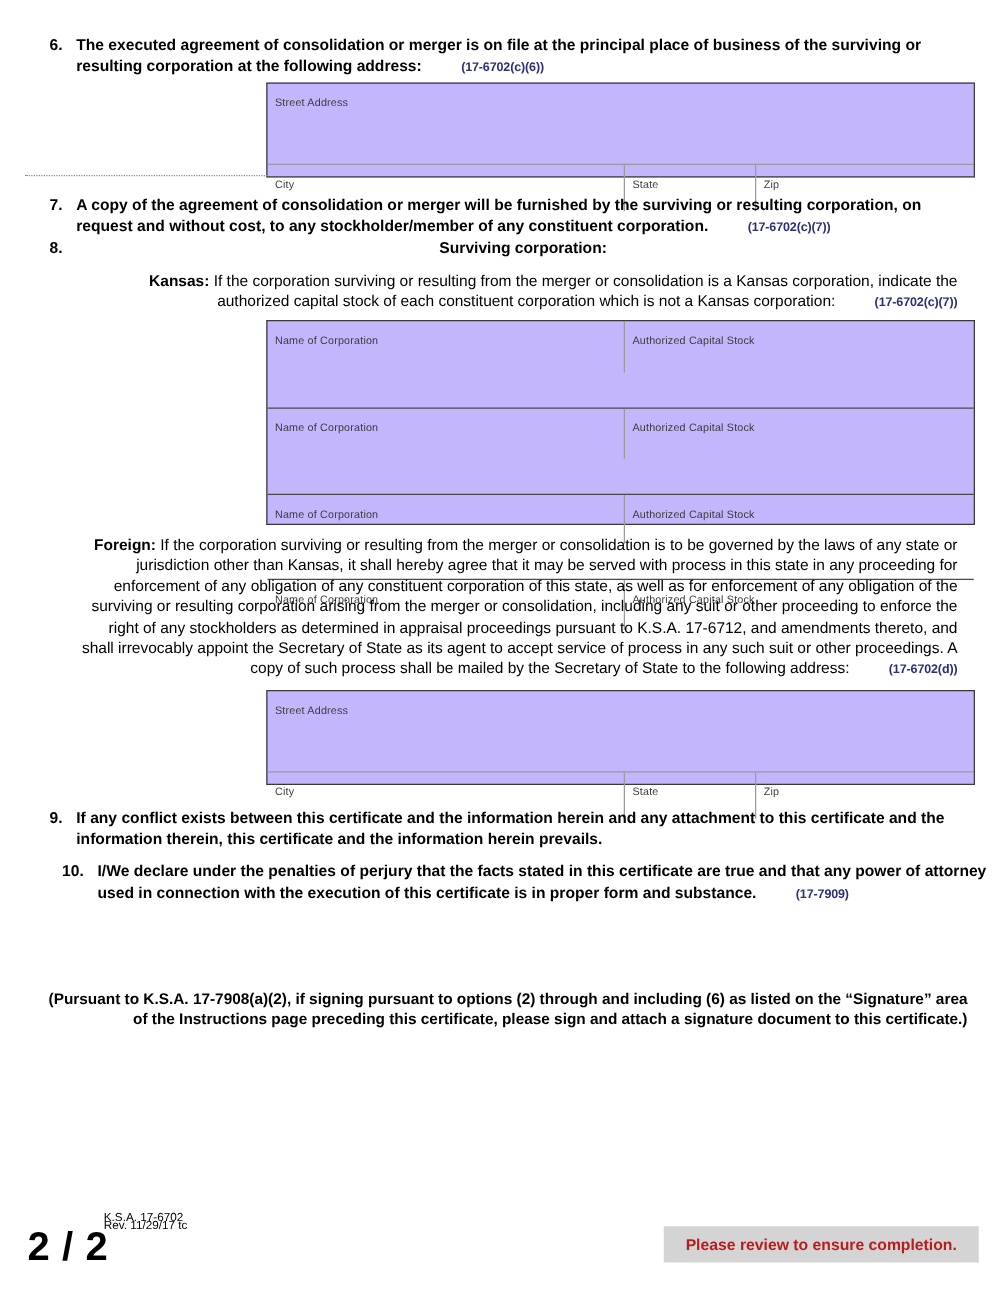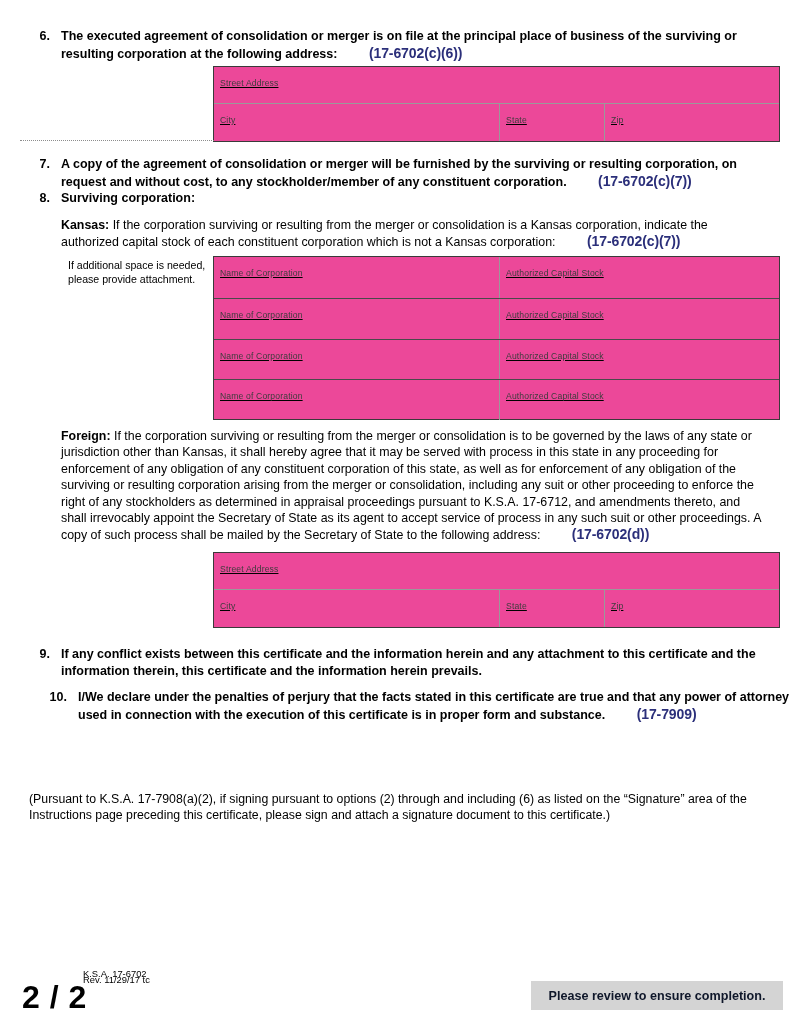--- a/index.html
+++ b/index.html
@@ -35,57 +35,58 @@
     white-space: nowrap;
   }
   .item-body {
     font-weight: bold;
     font-size: 12.5px;
     line-height: 16.5px;
   }
   .cite {
     color: #2b2f7a;
     font-weight: bold;
-    font-size: 14px;
+    font-size: 10px;
     white-space: nowrap;
     letter-spacing: -0.1px;
     padding-left: 28px;
   }
 
   
   .para {
     position: absolute;
     font-size: 12.4px;
     line-height: 16.4px;
     font-weight: normal;
+    text-align: right;
   }
   .para b { font-weight: bold; }
 
   .sidenote {
     position: absolute;
     font-size: 10.6px;
     line-height: 13.6px;
     font-weight: normal;
     text-align: left;
   }
 
   
   .ftable {
     position: absolute;
     border: 1.6px solid #3a3a3a;
     box-sizing: border-box;
-    background: #ec4899;
-    text-decoration: underline;
+    background: #c4b5fd;
   }
   .frow {
     display: flex;
     box-sizing: border-box;
   }
   .frow + .frow {
     border-top: 1.3px solid #4a4a4a;
+    margin-top: 28px;
   }
   .frow.thin + .frow.thin {
     border-top: 1.1px solid #9a9a9a;
   }
   .fcell {
     box-sizing: border-box;
     position: relative;
     padding: 5px 0 0 6px;
   }
   .fcell + .fcell {
@@ -129,21 +130,21 @@
     font-weight: normal;
   }
   .review-banner {
     position: absolute;
     background: #d4d4d4;
     display: flex;
     align-items: center;
     justify-content: center;
     font-size: 12.6px;
     font-weight: bold;
-    color: #0f172a;
+    color: #b91c1c;
   }
 </style>
 </head>
 <body>
 
 <div class="page">
 
   <div class="item" style="left:28px; top:28px; width:752px;">
     <div class="item-num" style="width:22px; margin-right:11px;">6.</div>
     <div class="item-body" style="width:715px;">
@@ -176,30 +177,29 @@
   <div class="item" style="left:28px; top:156px; width:752px;">
     <div class="item-num" style="width:22px; margin-right:11px;">7.</div>
     <div class="item-body" style="width:715px;">
       <span>A copy of the agreement of consolidation or merger will be furnished by the surviving or resulting corporation, on request and without cost, to any stockholder/member of any constituent corporation.</span>
       <span class="cite">(17-6702(c)(7))</span>
     </div>
   </div>
 
   <div class="item" style="left:28px; top:190px; width:752px;">
     <div class="item-num" style="width:22px; margin-right:11px;">8.</div>
-    <div class="item-body" style="width:715px;">Surviving corporation:</div>
+    <div class="item-body" style="width:715px;text-align:center;">Surviving corporation:</div>
   </div>
 
   <div class="para" style="left:61px; top:217px; width:705px;">
     <b>Kansas:</b>
     <span>If the corporation surviving or resulting from the merger or consolidation is a Kansas corporation, indicate the authorized capital stock of each constituent corporation which is not a Kansas corporation:</span>
     <span class="cite">(17-6702(c)(7))</span>
   </div>
 
-  <div class="sidenote" style="left:68px; top:259px; width:142px;">If additional space is needed, please provide attachment.</div>
 
   <div class="ftable" style="left:213px; top:256px; width:567px; height:164px;">
     <div class="frow" style="height:40.8px;">
       <div class="fcell" style="width:285px;">
         <span class="fcell-label">Name of Corporation</span>
       </div>
       <div class="fcell" style="width:280px;">
         <span class="fcell-label">Authorized Capital Stock</span>
       </div>
     </div>
@@ -261,21 +261,21 @@
 
   <div class="item" style="left:35px; top:689px; width:758px;justify-content:flex-end;">
     <div class="item-num" style="width:28px; margin-right:11px;">10.</div>
     <div class="item-body" style="width:715px;">
       <span>I/We declare under the penalties of perjury that the facts stated in this certificate are true and that any power of attorney used in connection with the execution of this certificate is in proper form and substance.</span>
       <span class="cite">(17-7909)</span>
     </div>
   </div>
 
 
-  <div class="para" style="left:29px; top:791px; width:745px; font-weight:normal; font-size:12.3px; line-height:16.4px;">(Pursuant to K.S.A. 17-7908(a)(2), if signing pursuant to options (2) through and including (6) as listed on the “Signature” area of the Instructions page preceding this certificate, please sign and attach a signature document to this certificate.)</div>
+  <div class="para" style="left:29px; top:791px; width:745px; font-weight:bold; font-size:12.3px; line-height:16.4px;">(Pursuant to K.S.A. 17-7908(a)(2), if signing pursuant to options (2) through and including (6) as listed on the “Signature” area of the Instructions page preceding this certificate, please sign and attach a signature document to this certificate.)</div>
 
   <div class="footer-pagenum" style="left:22px; top:985px;">2 / 2</div>
 
   <div class="footer-meta" style="left:83px; top:968px;">K.S.A. 17-6702</div>
   <div class="footer-meta" style="left:83px; top:974px;">Rev. 11/29/17 tc</div>
 
   <div class="review-banner" style="left:531px; top:981px; width:252px; height:29px;">
     <span>Please review to ensure completion.</span>
   </div>
 

